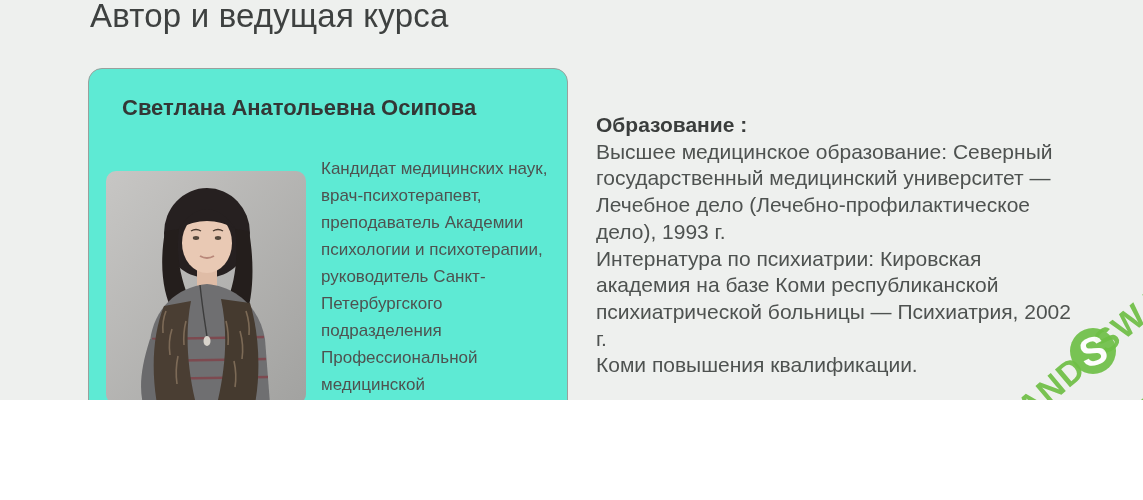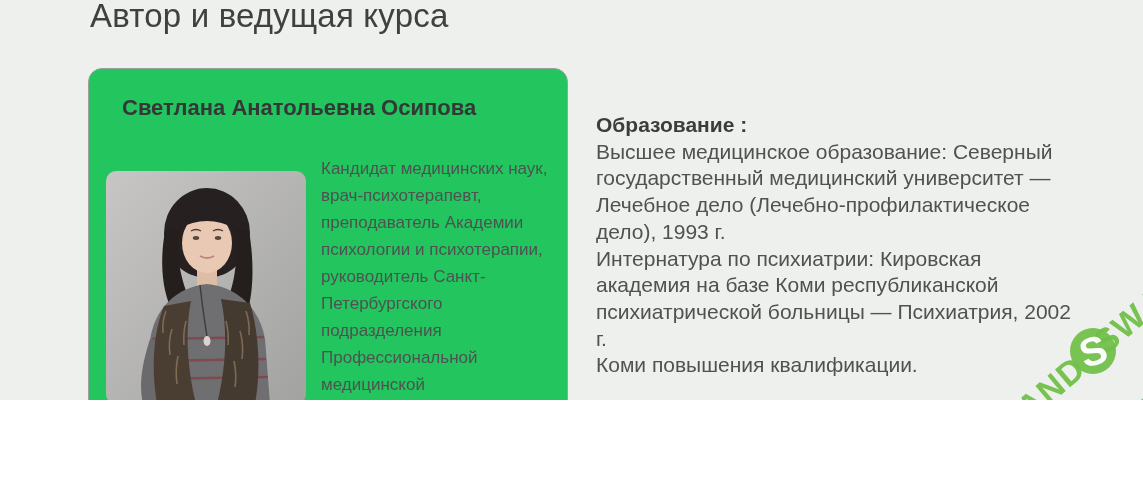--- a/index.html
+++ b/index.html
@@ -15,21 +15,21 @@
     position:absolute; left:90px; top:-4px;
     font-size:33px; font-weight:400; line-height:40px;
     color:#3e4140; letter-spacing:.2px; white-space:nowrap;
   }
 
   
   .card {
     position:absolute; left:88px; top:68px;
     width:480px; height:422px;
     border:1.5px solid #9aa09c; border-radius:14px;
-    background:#22c55e;
+    background:#5eead4;
   }
   .card-name {
     position:absolute; left:33px; top:26px;
     font-size:22px; font-weight:700; color:#333735;
     white-space:nowrap;
   }
   .photo-frame {
     position:absolute; left:17px; top:102px;
     width:200px; height:233px;
     border-radius:10px; overflow:hidden;

